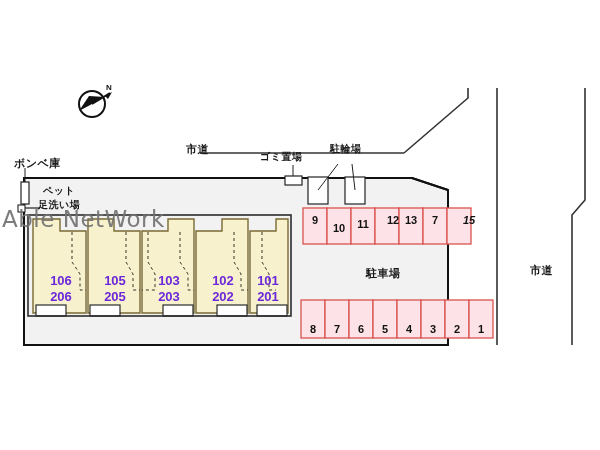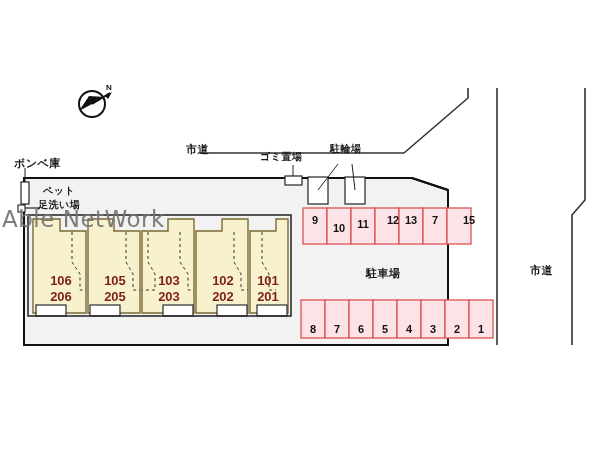--- a/index.html
+++ b/index.html
@@ -41,21 +41,21 @@
   }
   .lbl-jp-sm {
     font-size: 10px;
     font-weight: 700;
     letter-spacing: 0.5px;
   }
   .unit-num {
     position: absolute;
     font-size: 13px;
     font-weight: 700;
-    color: #7f1d1d;
+    color: #6d28d9;
     text-align: center;
     line-height: 15px;
     letter-spacing: 0px;
     font-family: "Liberation Sans", sans-serif;
   }
   .stall-num {
     position: absolute;
     font-size: 11px;
     font-weight: 700;
     color: #111111;
@@ -201,21 +201,21 @@
 
   <div class="unit-num" style="left:243px; top:273px; width:50px;">101</div>
   <div class="unit-num" style="left:243px; top:289px; width:50px;">201</div>
 
   <div class="stall-num" style="left:303px; top:214px; width:24px;">9</div>
   <div class="stall-num" style="left:327px; top:214px; width:24px;margin-top:8px;">10</div>
   <div class="stall-num" style="left:351px; top:218px; width:24px;">11</div>
   <div class="stall-num" style="left:375px; top:214px; width:36px;">12</div>
   <div class="stall-num" style="left:399px; top:214px; width:24px;">13</div>
   <div class="stall-num" style="left:423px; top:214px; width:24px;">7</div>
-  <div class="stall-num" style="left:447px; top:214px; width:44px;">15</div>
+  <div class="stall-num" style="left:447px; top:214px; width:44px;font-style:italic;">15</div>
 
   <div class="stall-num" style="left:301px; top:323px; width:24px;">8</div>
   <div class="stall-num" style="left:325px; top:323px; width:24px;">7</div>
   <div class="stall-num" style="left:349px; top:323px; width:24px;">6</div>
   <div class="stall-num" style="left:373px; top:323px; width:24px;">5</div>
   <div class="stall-num" style="left:397px; top:323px; width:24px;">4</div>
   <div class="stall-num" style="left:421px; top:323px; width:24px;">3</div>
   <div class="stall-num" style="left:445px; top:323px; width:24px;">2</div>
   <div class="stall-num" style="left:469px; top:323px; width:24px;">1</div>
 

